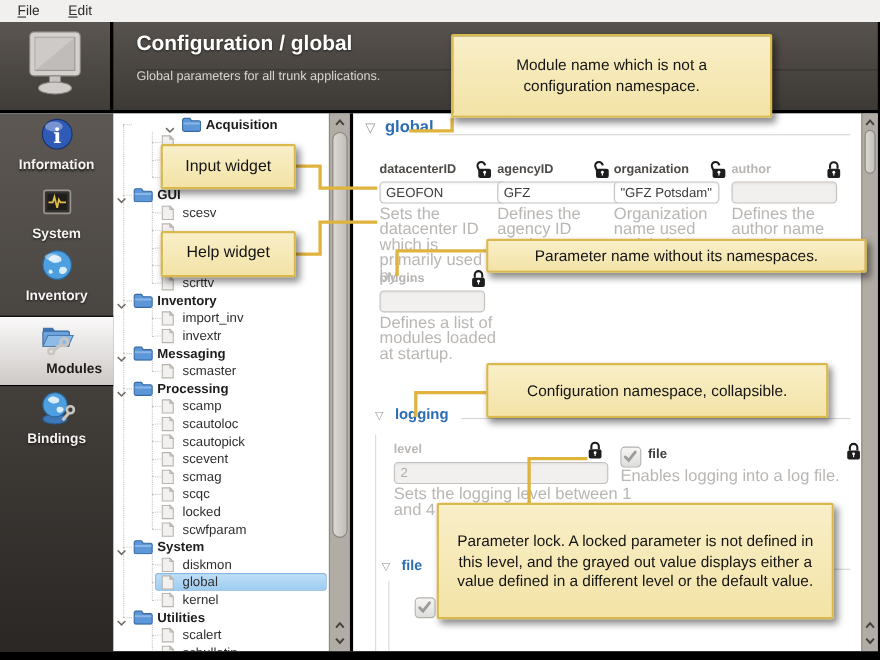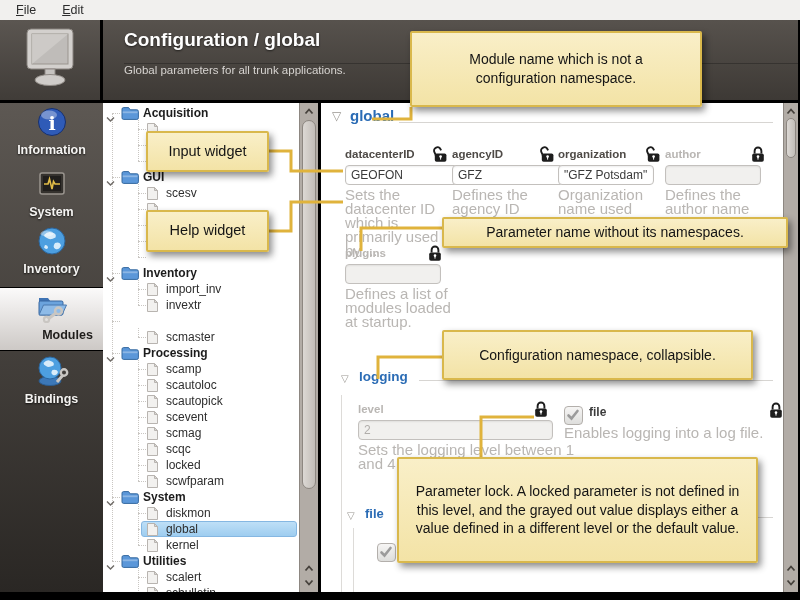--- a/index.html
+++ b/index.html
@@ -140,21 +140,21 @@
         <div class="sb-label">Bindings</div>
       </div>
     </div>
   <div class="treepanel" id="treepanel">
       <div class="guide gv" style="left: 9px; top: 10px; height: 448px; position: absolute;"></div>
       <div class="guide gh" style="left: 9px; top: 10px; width: 8px; position: absolute;"></div>
       <div class="guide gv" style="left: 35px; top: 17px; height: 41px; position: absolute;"></div>
       <div class="guide gh" style="left: 35px; top: 26px; width: 8px; position: absolute;"></div>
       <div class="guide gh" style="left: 35px; top: 42px; width: 8px; position: absolute;"></div>
       <div class="guide gh" style="left: 35px; top: 58px; width: 8px; position: absolute;"></div>
-      <div class="tree-row" style="top: 2px;">
+      <div class="tree-row" style="top: 2px; margin-left: 44px;">
         <span class="tree-exp" style="left: 3px;"><svg width="9" height="7" viewBox="0 0 9 7">
             <path d="M1,1.5 L4.5,5 L8,1.5" fill="none" stroke="#6e6a66" stroke-width="1.4"></path>
           </svg></span>
         <span class="tree-ico" style="left: 18px;"><svg width="18" height="14" viewBox="0 0 18 14">
             <path d="M1,3.2 a1.6,1.6 0 0 1 1.6,-1.6 h5 l1.6,2.2 h6.6 a1.6,1.6 0 0 1 1.6,1.6 v6.4 a1.6,1.6 0 0 1 -1.6,1.6 H2.6 a1.6,1.6 0 0 1 -1.6,-1.6z" fill="#5b97d9" stroke="#35699f"></path>
             <path d="M1.6,5.4 h15 v1.8 h-15z" fill="rgba(255,255,255,0.3)"></path>
           </svg></span>
         <span class="tree-label bold" style="left: 40px;">Acquisition</span>
       </div>
       <div class="tree-row" style="top: 18px;">
@@ -216,20 +216,27 @@
           </svg></span>
         <span class="tree-label" style="left: 63px;"></span>
       </div>
       <div class="tree-row" style="top: 130px;">
         <span class="tree-ico" style="left: 43px;"><svg width="13" height="15" viewBox="0 0 13 15">
             <path d="M1.5,1.5 h7 l3,3 v9 h-10z" fill="#f2f1ef" stroke="#b8b4b0"></path>
             <path d="M8.5,1.5 v3 h3z" fill="#dcd9d5" stroke="#b8b4b0"></path>
           </svg></span>
         <span class="tree-label" style="left: 63px;"></span>
       </div>
+      <div class="tree-row" style="top: 146px;">
+        <span class="tree-ico" style="left: 43px;"><svg width="13" height="15" viewBox="0 0 13 15">
+            <path d="M1.5,1.5 h7 l3,3 v9 h-10z" fill="#f2f1ef" stroke="#b8b4b0"></path>
+            <path d="M8.5,1.5 v3 h3z" fill="#dcd9d5" stroke="#b8b4b0"></path>
+          </svg></span>
+        <span class="tree-label" style="left: 63px;">scrttv</span>
+      </div>
       <div class="guide gh" style="left: 9px; top: 170px; width: 8px; position: absolute;"></div>
       <div class="guide gv" style="left: 35px; top: 177px; height: 25px; position: absolute;"></div>
       <div class="guide gh" style="left: 35px; top: 186px; width: 8px; position: absolute;"></div>
       <div class="guide gh" style="left: 35px; top: 202px; width: 8px; position: absolute;"></div>
       <div class="tree-row" style="top: 162px;">
         <span class="tree-exp" style="left: 3px;"><svg width="9" height="7" viewBox="0 0 9 7">
             <path d="M1,1.5 L4.5,5 L8,1.5" fill="none" stroke="#6e6a66" stroke-width="1.4"></path>
           </svg></span>
         <span class="tree-ico" style="left: 18px;"><svg width="18" height="14" viewBox="0 0 18 14">
             <path d="M1,3.2 a1.6,1.6 0 0 1 1.6,-1.6 h5 l1.6,2.2 h6.6 a1.6,1.6 0 0 1 1.6,1.6 v6.4 a1.6,1.6 0 0 1 -1.6,1.6 H2.6 a1.6,1.6 0 0 1 -1.6,-1.6z" fill="#5b97d9" stroke="#35699f"></path>
@@ -247,20 +254,30 @@
       <div class="tree-row" style="top: 194px;">
         <span class="tree-ico" style="left: 43px;"><svg width="13" height="15" viewBox="0 0 13 15">
             <path d="M1.5,1.5 h7 l3,3 v9 h-10z" fill="#f2f1ef" stroke="#b8b4b0"></path>
             <path d="M8.5,1.5 v3 h3z" fill="#dcd9d5" stroke="#b8b4b0"></path>
           </svg></span>
         <span class="tree-label" style="left: 63px;">invextr</span>
       </div>
       <div class="guide gh" style="left: 9px; top: 218px; width: 8px; position: absolute;"></div>
       <div class="guide gv" style="left: 35px; top: 225px; height: 9px; position: absolute;"></div>
       <div class="guide gh" style="left: 35px; top: 234px; width: 8px; position: absolute;"></div>
+      <div class="tree-row" style="top: 210px;">
+        <span class="tree-exp" style="left: 3px;"><svg width="9" height="7" viewBox="0 0 9 7">
+            <path d="M1,1.5 L4.5,5 L8,1.5" fill="none" stroke="#6e6a66" stroke-width="1.4"></path>
+          </svg></span>
+        <span class="tree-ico" style="left: 18px;"><svg width="18" height="14" viewBox="0 0 18 14">
+            <path d="M1,3.2 a1.6,1.6 0 0 1 1.6,-1.6 h5 l1.6,2.2 h6.6 a1.6,1.6 0 0 1 1.6,1.6 v6.4 a1.6,1.6 0 0 1 -1.6,1.6 H2.6 a1.6,1.6 0 0 1 -1.6,-1.6z" fill="#5b97d9" stroke="#35699f"></path>
+            <path d="M1.6,5.4 h15 v1.8 h-15z" fill="rgba(255,255,255,0.3)"></path>
+          </svg></span>
+        <span class="tree-label bold" style="left: 40px;">Messaging</span>
+      </div>
       <div class="tree-row" style="top: 226px;">
         <span class="tree-ico" style="left: 43px;"><svg width="13" height="15" viewBox="0 0 13 15">
             <path d="M1.5,1.5 h7 l3,3 v9 h-10z" fill="#f2f1ef" stroke="#b8b4b0"></path>
             <path d="M8.5,1.5 v3 h3z" fill="#dcd9d5" stroke="#b8b4b0"></path>
           </svg></span>
         <span class="tree-label" style="left: 63px;">scmaster</span>
       </div>
       <div class="guide gh" style="left: 9px; top: 250px; width: 8px; position: absolute;"></div>
       <div class="guide gv" style="left: 35px; top: 257px; height: 121px; position: absolute;"></div>
       <div class="guide gh" style="left: 35px; top: 266px; width: 8px; position: absolute;"></div>

